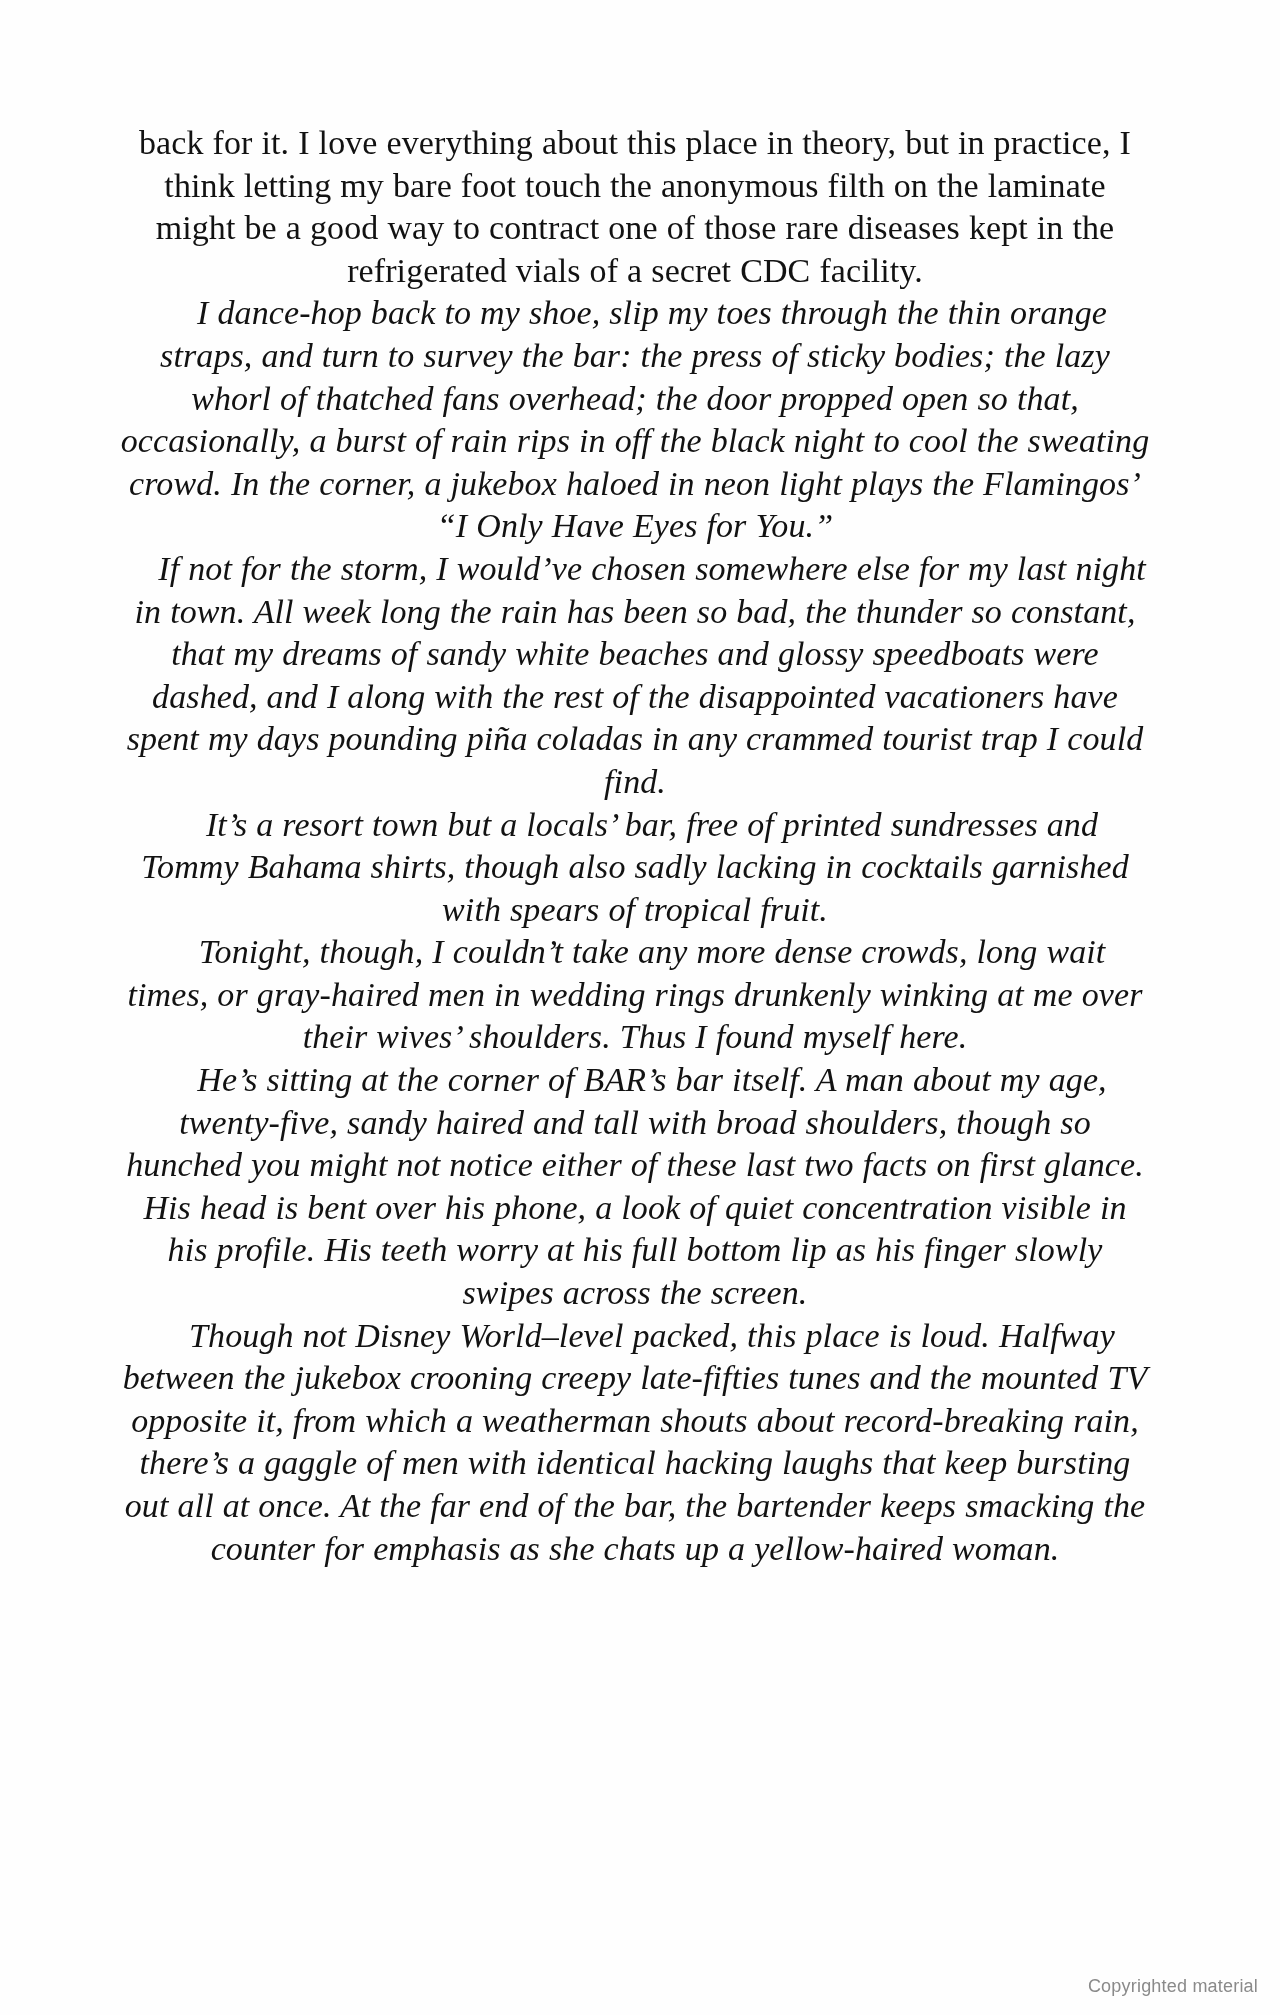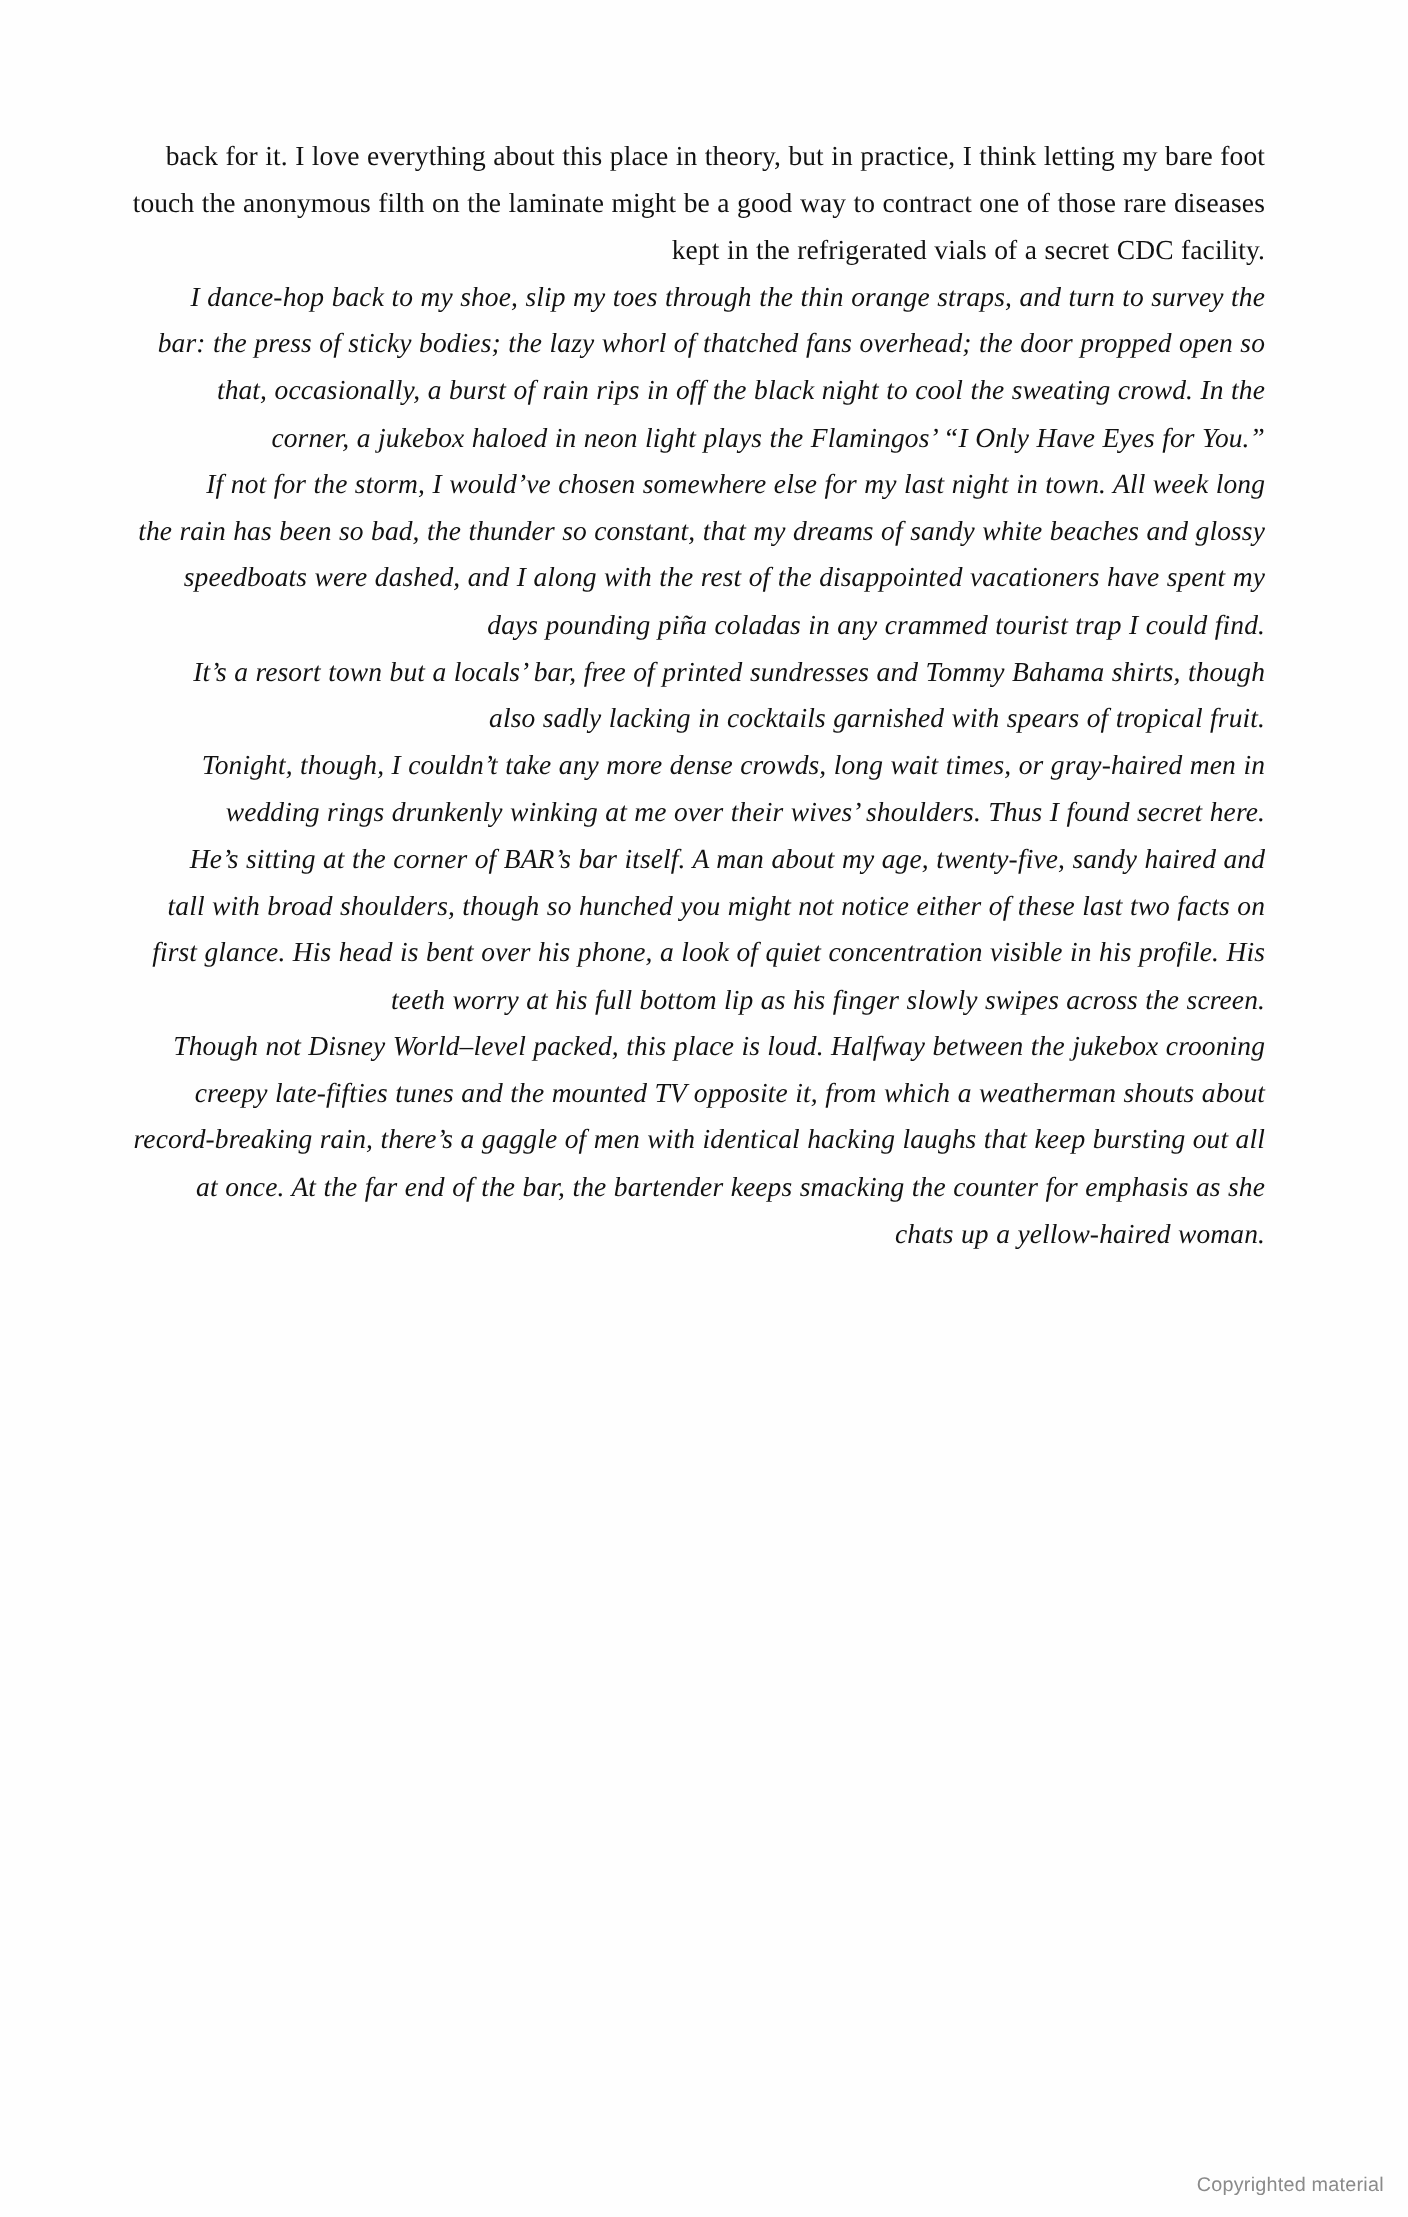--- a/index.html
+++ b/index.html
@@ -25,23 +25,23 @@
   }
   .text-column {
     position: absolute;
     left: 120px;
     top: 122px;
     width: 1030px;
   }
   p.body-par {
     margin: 0;
     font-family: "Liberation Serif", serif;
-    font-size: 25px;
+    font-size: 34px;
     line-height: 42.6px;
-    text-align: right;
+    text-align: center;
     color: #121212;
     letter-spacing: 0.1px;
     word-spacing: 0.4px;
   }
   p.body-par.indent {
     text-indent: 34px;
     font-style: italic;
   }
   .copyright-note {
     position: absolute;
@@ -56,20 +56,20 @@
 </head>
 <body>
 
 <div class="page">
 
   <div class="text-column">
     <p class="body-par">back for it. I love everything about this place in theory, but in practice, I think letting my bare foot touch the anonymous filth on the laminate might be a good way to contract one of those rare diseases kept in the refrigerated vials of a secret CDC facility.</p>
     <p class="body-par indent">I dance-hop back to my shoe, slip my toes through the thin orange straps, and turn to survey the bar: the press of sticky bodies; the lazy whorl of thatched fans overhead; the door propped open so that, occasionally, a burst of rain rips in off the black night to cool the sweating crowd. In the corner, a jukebox haloed in neon light plays the Flamingos’ “I Only Have Eyes for You.”</p>
     <p class="body-par indent">If not for the storm, I would’ve chosen somewhere else for my last night in town. All week long the rain has been so bad, the thunder so constant, that my dreams of sandy white beaches and glossy speedboats were dashed, and I along with the rest of the disappointed vacationers have spent my days pounding piña coladas in any crammed tourist trap I could find.</p>
     <p class="body-par indent">It’s a resort town but a locals’ bar, free of printed sundresses and Tommy Bahama shirts, though also sadly lacking in cocktails garnished with spears of tropical fruit.</p>
-    <p class="body-par indent">Tonight, though, I couldn’t take any more dense crowds, long wait times, or gray-haired men in wedding rings drunkenly winking at me over their wives’ shoulders. Thus I found secret here.</p>
+    <p class="body-par indent">Tonight, though, I couldn’t take any more dense crowds, long wait times, or gray-haired men in wedding rings drunkenly winking at me over their wives’ shoulders. Thus I found myself here.</p>
     <p class="body-par indent">He’s sitting at the corner of BAR’s bar itself. A man about my age, twenty-five, sandy haired and tall with broad shoulders, though so hunched you might not notice either of these last two facts on first glance. His head is bent over his phone, a look of quiet concentration visible in his profile. His teeth worry at his full bottom lip as his finger slowly swipes across the screen.</p>
     <p class="body-par indent">Though not Disney World–level packed, this place is loud. Halfway between the jukebox crooning creepy late-fifties tunes and the mounted TV opposite it, from which a weatherman shouts about record-breaking rain, there’s a gaggle of men with identical hacking laughs that keep bursting out all at once. At the far end of the bar, the bartender keeps smacking the counter for emphasis as she chats up a yellow-haired woman.</p>
   </div>
 
   <div class="copyright-note">Copyrighted material</div>
 
 </div>
 
 </body></html>

